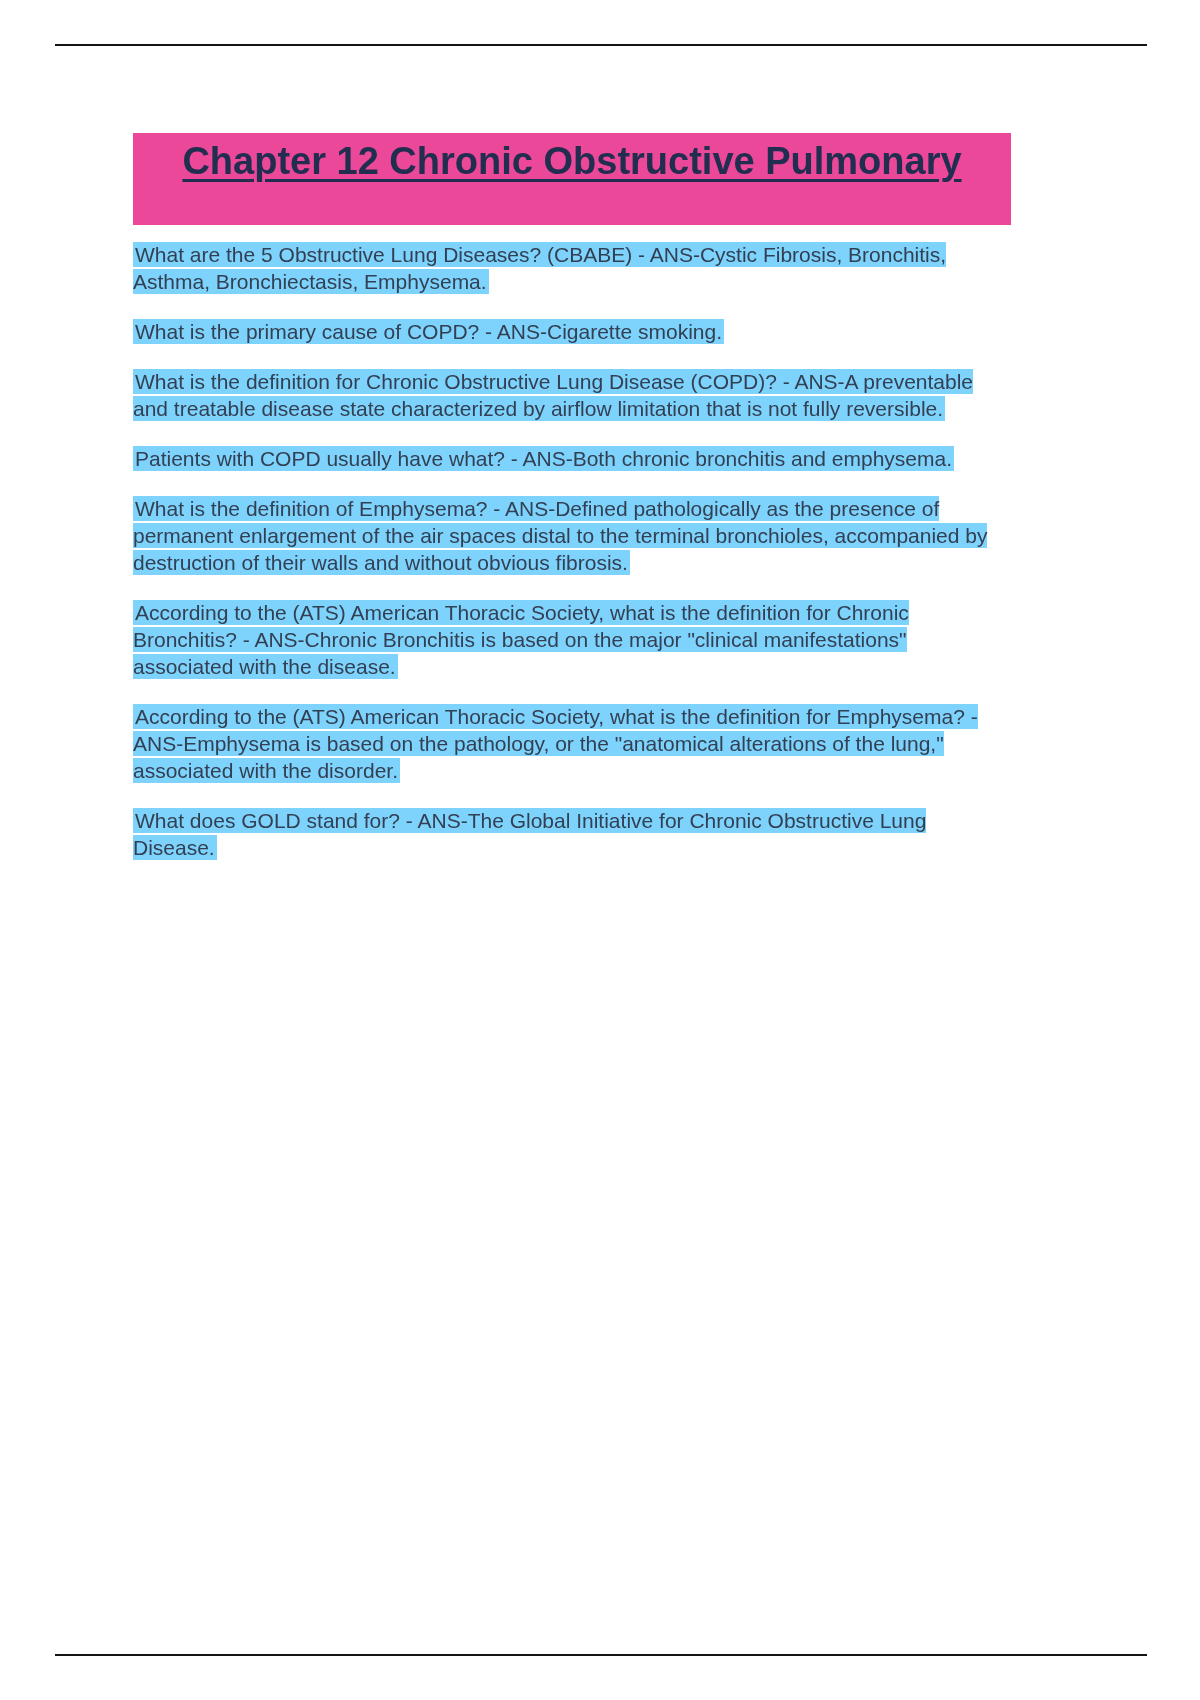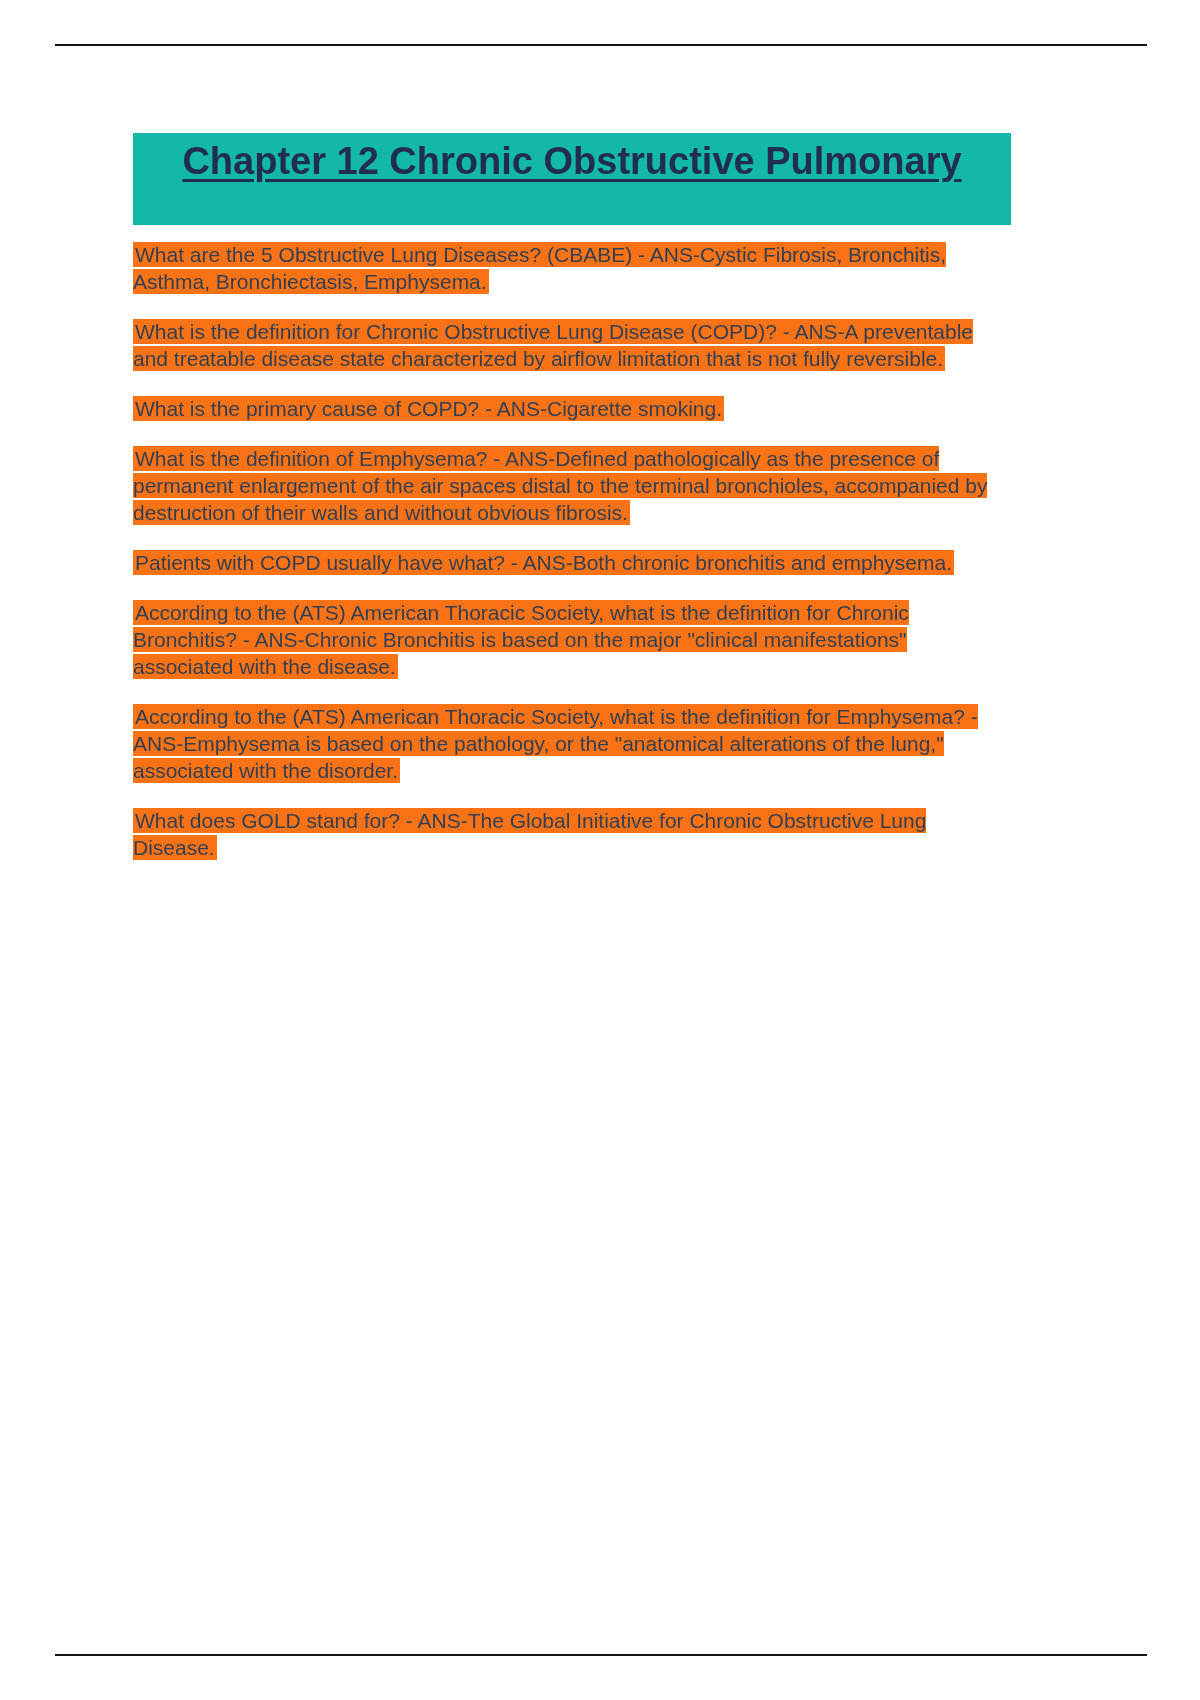--- a/index.html
+++ b/index.html
@@ -23,63 +23,63 @@
   }
   .rule-top { top: 44px; }
   .rule-bottom { top: 1654px; }
   .content {
     position: absolute;
     top: 133px;
     left: 133px;
     width: 878px;
   }
   .title-block {
-    background: #14b8a6;
+    background: #ec4899;
     text-align: center;
     color: #222e4f;
     font-weight: bold;
     font-size: 38px;
     line-height: 48px;
     padding: 4px 0 40px 0;
     margin-bottom: 16px;
   }
   .title-line {
     text-decoration: underline;
     text-underline-offset: 5px;
     text-decoration-thickness: 3px;
   }
   p.qa {
     margin: 0 0 23px 0;
     font-size: 21px;
     line-height: 27px;
     color: #333f52;
   }
   p.qa .hl {
-    background: #f97316;
+    background: #7dd3fc;
     padding: 1px 2px;
   }
 </style>
 </head>
 <body>
 
 <div class="page">
 
   <div class="rule rule-top"></div>
 
   <div class="content">
 
     <div class="title-block">
       <div class="title-line">Chapter 12 Chronic Obstructive Pulmonary</div>
     </div>
 
     <p class="qa"><span class="hl">What are the 5 Obstructive Lung Diseases? (CBABE) - ANS-Cystic Fibrosis, Bronchitis, Asthma, Bronchiectasis, Emphysema.</span></p>
+    <p class="qa"><span class="hl">What is the primary cause of COPD? - ANS-Cigarette smoking.</span></p>
     <p class="qa"><span class="hl">What is the definition for Chronic Obstructive Lung Disease (COPD)? - ANS-A preventable and treatable disease state characterized by airflow limitation that is not fully reversible.</span></p>
-    <p class="qa"><span class="hl">What is the primary cause of COPD? - ANS-Cigarette smoking.</span></p>
+    <p class="qa"><span class="hl">Patients with COPD usually have what? - ANS-Both chronic bronchitis and emphysema.</span></p>
     <p class="qa"><span class="hl">What is the definition of Emphysema? - ANS-Defined pathologically as the presence of permanent enlargement of the air spaces distal to the terminal bronchioles, accompanied by destruction of their walls and without obvious fibrosis.</span></p>
-    <p class="qa"><span class="hl">Patients with COPD usually have what? - ANS-Both chronic bronchitis and emphysema.</span></p>
     <p class="qa"><span class="hl">According to the (ATS) American Thoracic Society, what is the definition for Chronic Bronchitis? - ANS-Chronic Bronchitis is based on the major "clinical manifestations" associated with the disease.</span></p>
     <p class="qa"><span class="hl">According to the (ATS) American Thoracic Society, what is the definition for Emphysema? - ANS-Emphysema is based on the pathology, or the "anatomical alterations of the lung," associated with the disorder.</span></p>
     <p class="qa"><span class="hl">What does GOLD stand for? - ANS-The Global Initiative for Chronic Obstructive Lung Disease.</span></p>
 
   </div>
 
   <div class="rule rule-bottom"></div>
 
 </div>
 

